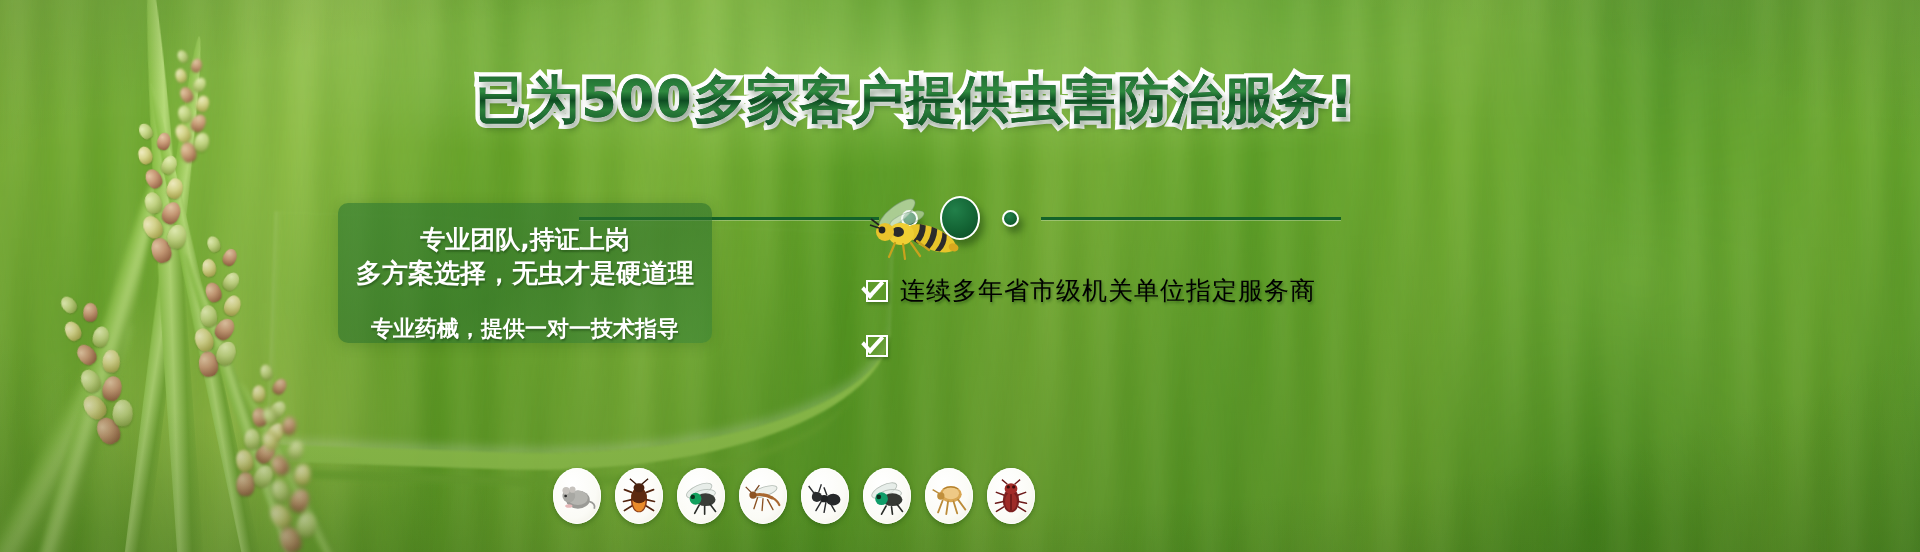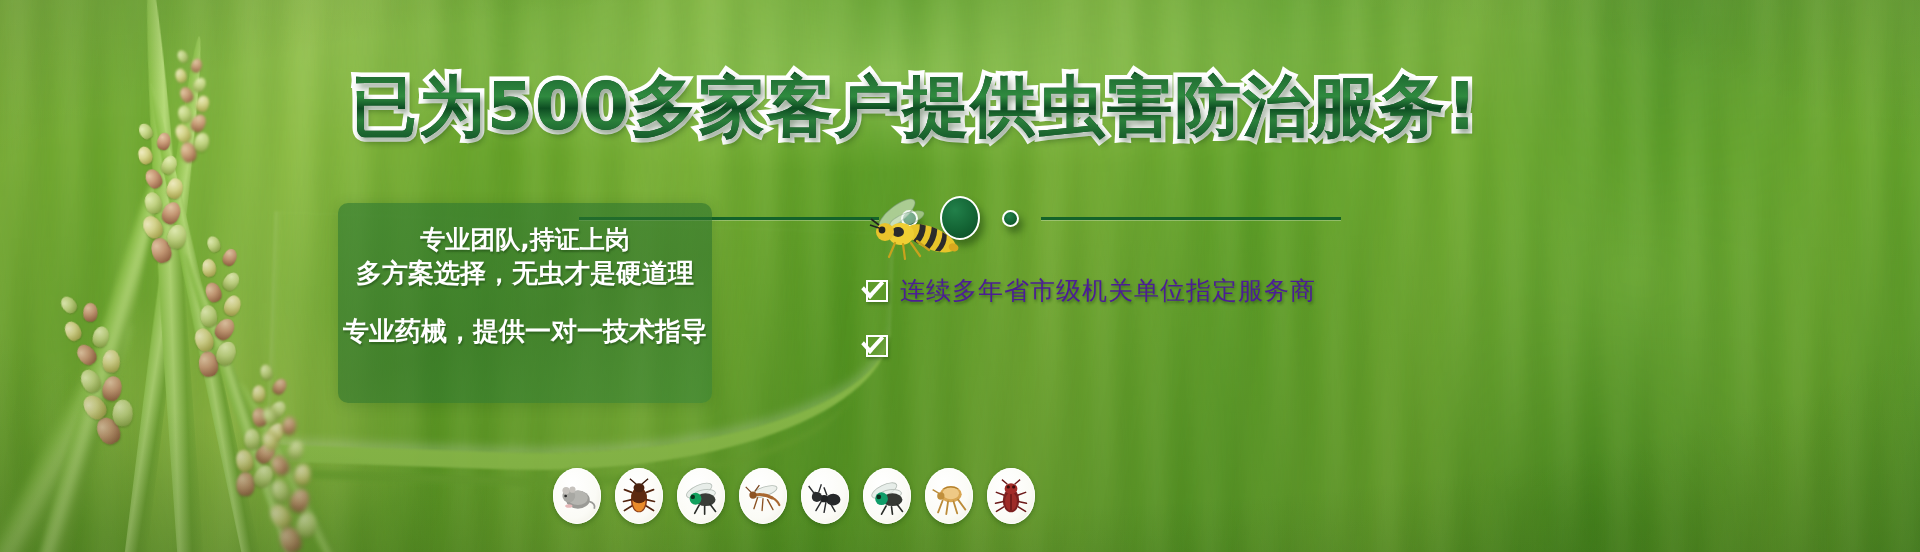--- a/index.html
+++ b/index.html
@@ -101,21 +101,21 @@
   .sp2 { left:215px; bottom:215px; transform:rotate(4deg); filter:blur(.5px); }
   .sp3 { left:120px; bottom:150px; transform:rotate(-16deg) scale(1.1); filter:blur(.7px); }
   .sp4 { left:250px; bottom:95px;  transform:rotate(12deg) scale(.95); filter:blur(1.2px); }
   .sp5 { left:300px; bottom:40px;  transform:rotate(-8deg) scale(1.05); filter:blur(1.8px); }
   .sp6 { left:195px; bottom:430px; transform:rotate(-2deg) scale(.8); filter:blur(1px); opacity:.95; }
 
   
   #headline {
     position:absolute; top:74px; left:0; width:1830px;
     text-align:center;
-    font-size:66px; line-height:1;
+    font-size:51px; line-height:1;
     font-weight:bold;
     letter-spacing:2px;
     white-space:nowrap;
     font-family:"DejaVu Sans","Liberation Sans",sans-serif;
   }
   #headline .fill {
     background:linear-gradient(180deg,#1f6b32 0%, #2f8a3f 34%, #0d4d22 52%, #2a7f3a 70%, #15592a 100%);
     -webkit-background-clip:text; background-clip:text;
     color:transparent;
     -webkit-text-stroke:0px;
@@ -147,37 +147,37 @@
     background:radial-gradient(circle at 36% 30%, #22804a 0%, #136434 55%, #0b4a24 100%);
     border:2px solid #ffffff;
     box-shadow:4px 6px 7px rgba(20,55,10,.45);
   }
   #deco .dot.small { width:17px; height:17px; }
   #deco .dot.big   { width:40px; height:44px; }
 
   
   #promo-box {
     position:absolute; left:338px; top:203px;
-    width:374px; height:200px;
+    width:374px; height:140px;
     background:linear-gradient(160deg, rgba(46,120,48,.62) 0%, rgba(40,110,42,.58) 55%, rgba(52,128,54,.55) 100%);
     border-radius:10px 10px 10px 10px;
     padding:14px 0 0 0;
     box-shadow:0 2px 14px rgba(20,60,10,.18);
   }
   #promo-box .line {
     color:#ffffff;
     font-weight:bold;
     text-align:center;
     white-space:nowrap;
     text-shadow:1px 2px 2px rgba(15,50,10,.40);
     font-family:"DejaVu Sans","Liberation Sans",sans-serif;
   }
   #promo-box .line.l1 { font-size:25px; letter-spacing:0px; margin-top:6px; }
   #promo-box .line.l2 { font-size:26px; letter-spacing:0px; }
-  #promo-box .line.l3 { font-size:26px; letter-spacing:0px; margin-top:23px; }
+  #promo-box .line.l3 { font-size:22px; letter-spacing:0px; margin-top:23px; }
 
   
   #wasp { position:absolute; left:845px; top:196px; width:120px; height:70px; }
 
   
   #checklist { position:absolute; left:866px; top:274px; }
   #checklist .item {
     display:flex; align-items:center; gap:12px;
     margin-bottom:28px;
   }
@@ -189,21 +189,21 @@
   }
   #checklist .cbox::after {
     content:"";
     position:absolute; left:2px; top:4px;
     width:17px; height:9px;
     border-left:4px solid #fff; border-bottom:4px solid #fff;
     transform:rotate(-48deg) skewX(-6deg);
     transform-origin:left bottom;
   }
   #checklist .txt {
-    color:#4c1d95; font-size:25px; letter-spacing:1px; white-space:nowrap;
+    color:#000000; font-size:25px; letter-spacing:1px; white-space:nowrap;
     text-shadow:1px 2px 3px rgba(15,50,10,.45);
     font-family:Liberation Serif, serif;
     text-align:center;
   }
 
   
   #pests {
     position:absolute; left:553px; top:468px;
     display:flex; gap:14px; align-items:center;
   }

